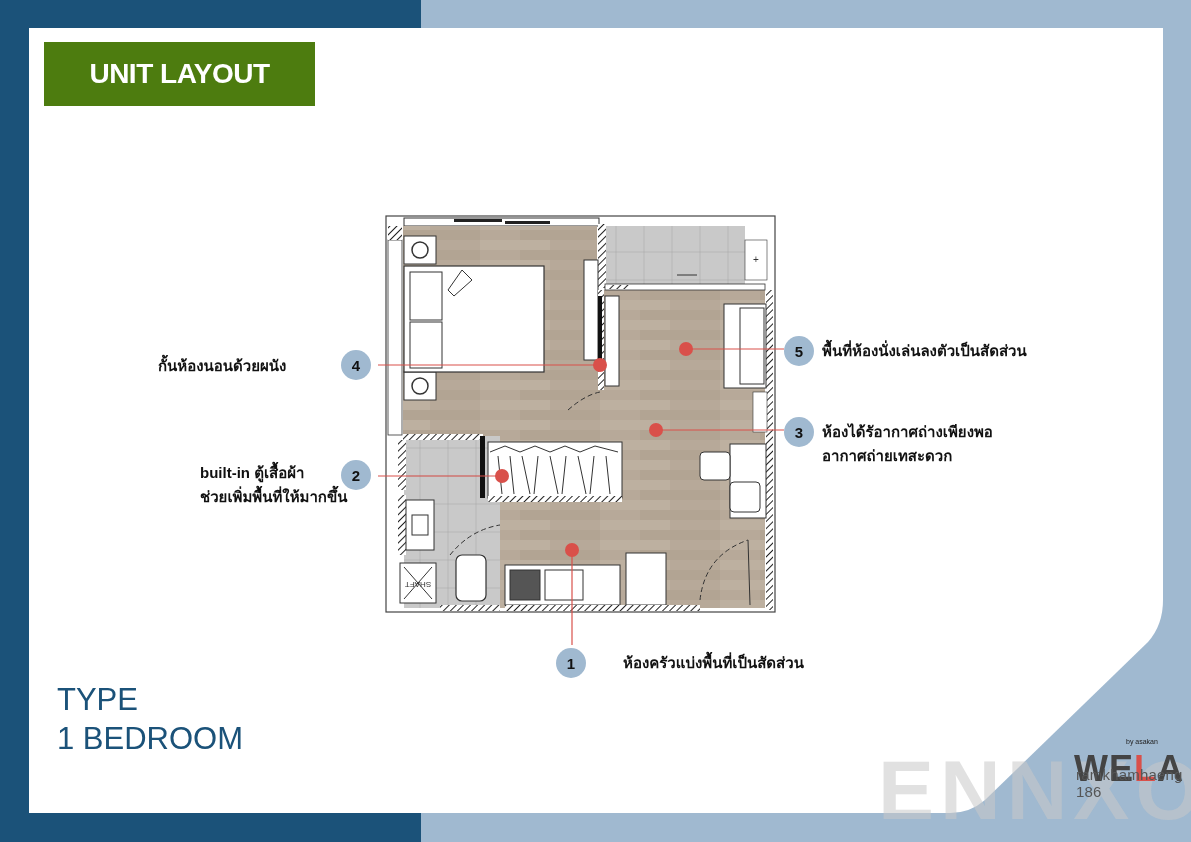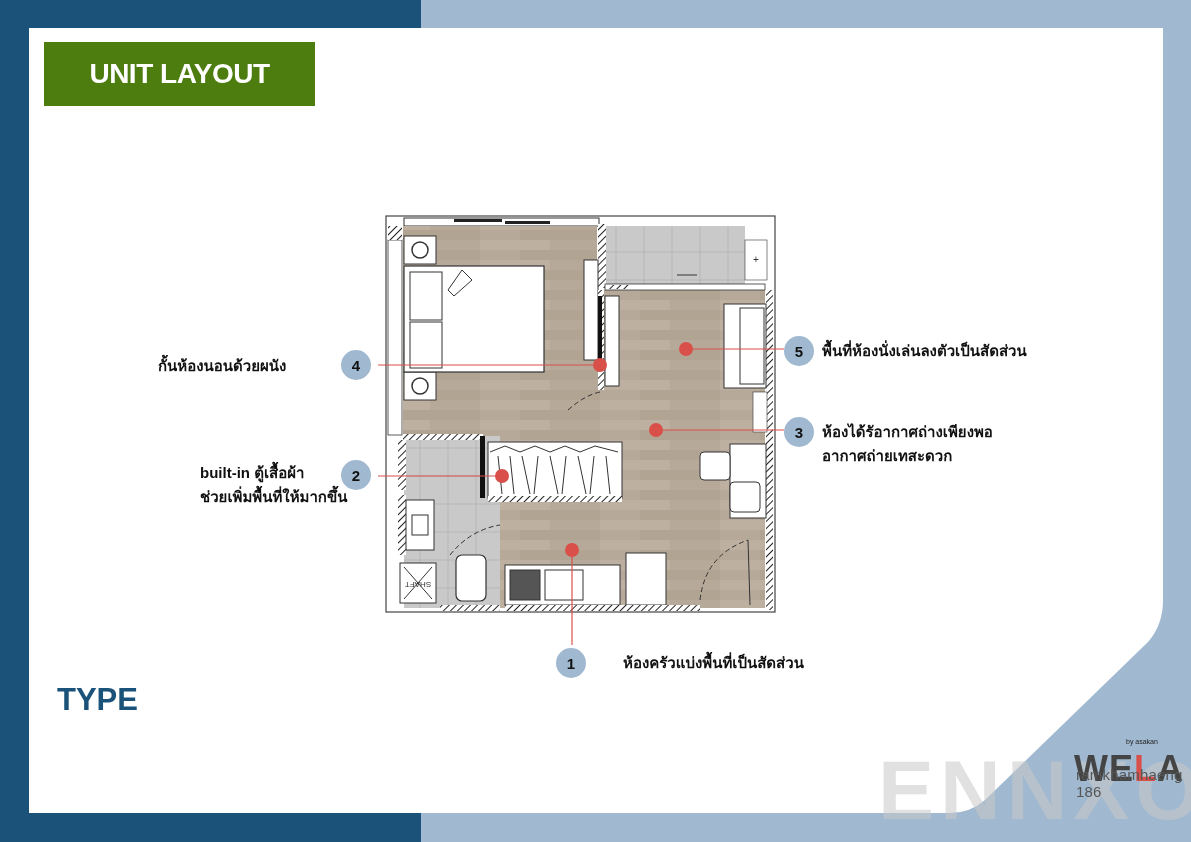--- a/index.html
+++ b/index.html
@@ -2,21 +2,21 @@
 <html><head>
 <meta charset="utf-8">
 <style>
   html,body{margin:0;padding:0;}
   body{width:1191px;height:842px;position:relative;overflow:hidden;background:#a0b9d0;font-family:"Liberation Sans",sans-serif;}
   .frame-dark{position:absolute;left:0;top:0;width:421px;height:842px;background:#1b5279;}
   .frame-light{position:absolute;left:421px;top:0;width:770px;height:842px;background:#a0b9d0;}
   .panel{position:absolute;left:0;top:0;width:1191px;height:842px;}
   .title-box{position:absolute;left:44px;top:42px;width:271px;height:64px;background:#4d7c0f;display:flex;align-items:center;justify-content:center;}
   .title-box span{color:#fff;font-weight:bold;font-size:28px;letter-spacing:-0.5px;}
-  .type-block{position:absolute;left:57px;top:680px;color:#1b5279;font-weight:bold;font-size:31px;line-height:39px;}
+  .type-block{position:absolute;left:57px;top:680px;color:#1b5279;font-weight:normal;font-size:31px;line-height:39px;}
   .callout{position:absolute;font-weight:bold;font-size:15px;color:#111;line-height:24px;}
   .badge{position:absolute;width:30px;height:30px;border-radius:50%;background:#a0b9d0;color:#111;font-weight:bold;font-size:15px;display:flex;align-items:center;justify-content:center;}
   .logo{position:absolute;left:1070px;top:738px;width:100px;}
   .logo .by{position:absolute;left:56px;top:0;font-size:7px;color:#222;}
   .logo .wela{position:absolute;left:4px;top:10px;font-size:36px;font-weight:bold;letter-spacing:1px;color:#444;}
   .logo .wela .l{color:#d9504a;}
   .logo .sub{position:absolute;left:6px;top:28px;font-size:15px;color:#555;letter-spacing:0.2px;}
   .watermark{position:absolute;left:878px;top:742px;font-size:84px;font-weight:bold;color:rgba(200,200,200,0.55);letter-spacing:6px;}
 </style>
 </head>
@@ -175,20 +175,21 @@
 </div>
 <div class="callout" style="left:822px;top:339px;">
   <div>พื้นที่ห้องนั่งเล่นลงตัวเป็นสัดส่วน</div>
 </div>
 <div class="callout" style="left:600px;top:651px;margin-left:23px;">
   <div>ห้องครัวแบ่งพื้นที่เป็นสัดส่วน</div>
 </div>
 
 <div class="type-block">
   <div>TYPE</div>
+  <div>1 BEDROOM</div>
 </div>
 
 <div class="watermark">ENNXO</div>
 
 <div class="logo">
   <span class="by">by asakan</span>
   <span class="wela"><span>WE</span><span class="l">L</span><span>A</span></span>
   <span class="sub">ramkhamhaeng 186</span>
 </div>
 

